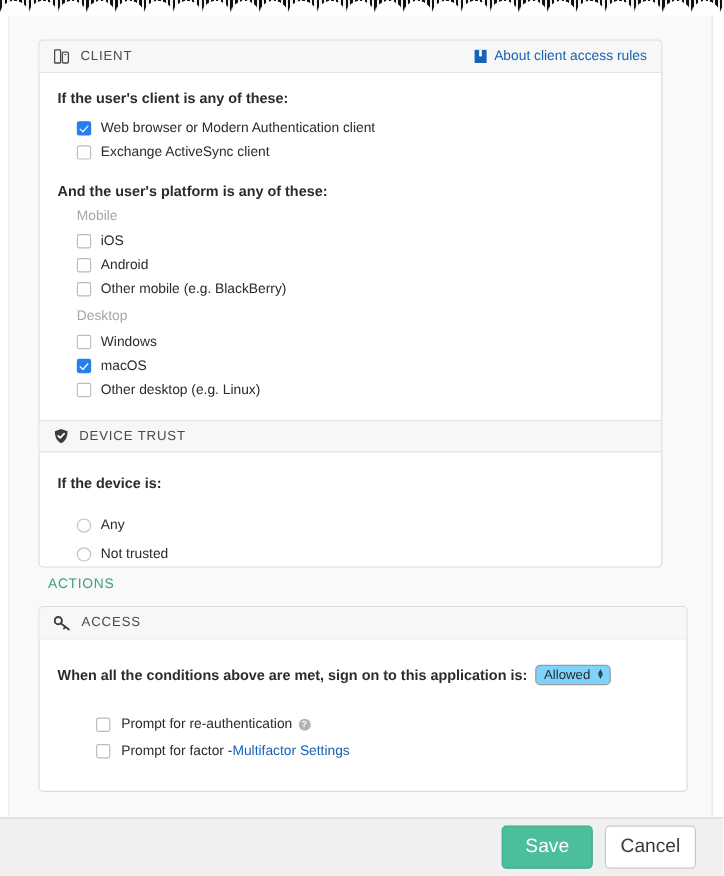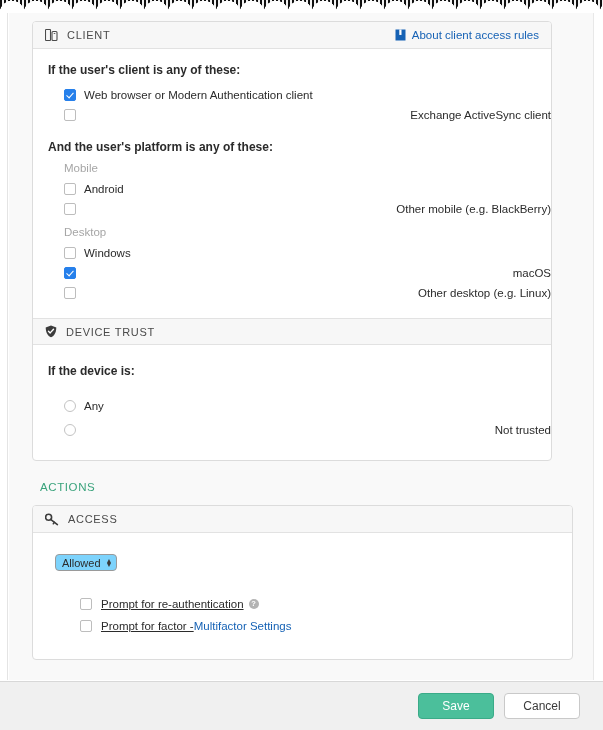--- a/index.html
+++ b/index.html
@@ -113,21 +113,21 @@
   }
   .help-link .hl-label { margin-left: 6px; text-decoration: none; }
 
   .card-body {
     padding: 14px 0 16px 0;
   }
 
   
   #conditions-card {
     position: absolute;
-    top: 12px;
+    top: 24px;
     left: 23px;
     width: 520px;
     height: 440px;
   }
 
   .section-divider {
     border-top: 1px solid #e2e2e2;
   }
 
   .q-label {
@@ -145,21 +145,21 @@
     margin: 8px 0 5px 0;
   }
 
   .opt-row {
     display: flex;
     align-items: center;
     height: 19px;
     padding-left: 31px;
     margin-bottom: 0px;
   }
-  .opt-row + .opt-row { margin-top: 1px; justify-content: space-between; }
+  .opt-row + .opt-row { margin-top: 1px; }
   .opt-label {
     font-size: 11.5px;
     color: #2b2b2b;
     margin-left: 8px;
     white-space: nowrap;
   }
 
   
   .cbx {
     width: 12px; height: 12px;
@@ -265,21 +265,21 @@
   }
 
   #prompt-list { margin-top: 23px; }
   .prompt-row {
     display: flex;
     align-items: center;
     height: 19px;
     padding-left: 47px;
     margin-bottom: 3px;
   }
-  .prompt-row .opt-label { margin-left: 9px; text-decoration: underline; }
+  .prompt-row .opt-label { margin-left: 9px; }
   .inline-link {
     color: #1662b5;
     font-size: 11.5px;
     text-decoration: none;
     cursor: pointer;
   }
 
   .qmark {
     width: 10px; height: 10px;
     border-radius: 50%;
@@ -304,24 +304,24 @@
     height: 49px;
     background: #f0f0f0;
     border-top: 1px solid #d8d8d8;
     box-sizing: border-box;
     display: flex;
     align-items: center;
     justify-content: flex-end;
     padding-right: 23px;
   }
   .btn {
-    height: 26px;
+    height: 36px;
     min-width: 76px;
     border-radius: 4px;
-    font-size: 12px;
+    font-size: 16px;
     display: flex;
     align-items: center;
     justify-content: center;
     box-sizing: border-box;
     cursor: pointer;
     padding: 0 12px;
   }
   #save-button {
     background: #4bbf9b;
     border: 1px solid #3aab88;
@@ -381,20 +381,24 @@
         <div class="opt-row">
           <span class="cbx"></span>
           <span class="opt-label">Exchange ActiveSync client</span>
         </div>
 
         <div class="q-label" style="margin-top:16px;">And the user's platform is any of these:</div>
 
         <div class="group-label">Mobile</div>
         <div class="opt-row">
           <span class="cbx"></span>
+          <span class="opt-label">iOS</span>
+        </div>
+        <div class="opt-row">
+          <span class="cbx"></span>
           <span class="opt-label">Android</span>
         </div>
         <div class="opt-row">
           <span class="cbx"></span>
           <span class="opt-label">Other mobile (e.g. BlackBerry)</span>
         </div>
 
         <div class="group-label">Desktop</div>
         <div class="opt-row">
           <span class="cbx"></span>
@@ -442,20 +446,21 @@
             <circle cx="3.6" cy="4.2" r="3" fill="none" stroke="#3c3c3c" stroke-width="1.6"></circle>
             <path d="M5.6 6.3 L12.4 11.6" stroke="#3c3c3c" stroke-width="1.6" stroke-linecap="round"></path>
             <path d="M9.4 9.4 L8.3 10.8" stroke="#3c3c3c" stroke-width="1.5" stroke-linecap="round"></path>
           </svg>
         </span>
         <span class="ch-title">ACCESS</span>
       </div>
 
       <div class="card-body" style="padding-top:18px;">
         <div class="access-row">
+          <span class="ar-text">When all the conditions above are met, sign on to this application is:</span>
           <span class="sel">
             <span>Allowed</span>
             <span class="sel-arrows">
               <span>▲</span>
               <span>▼</span>
             </span>
           </span>
         </div>
 
         <div id="prompt-list">

